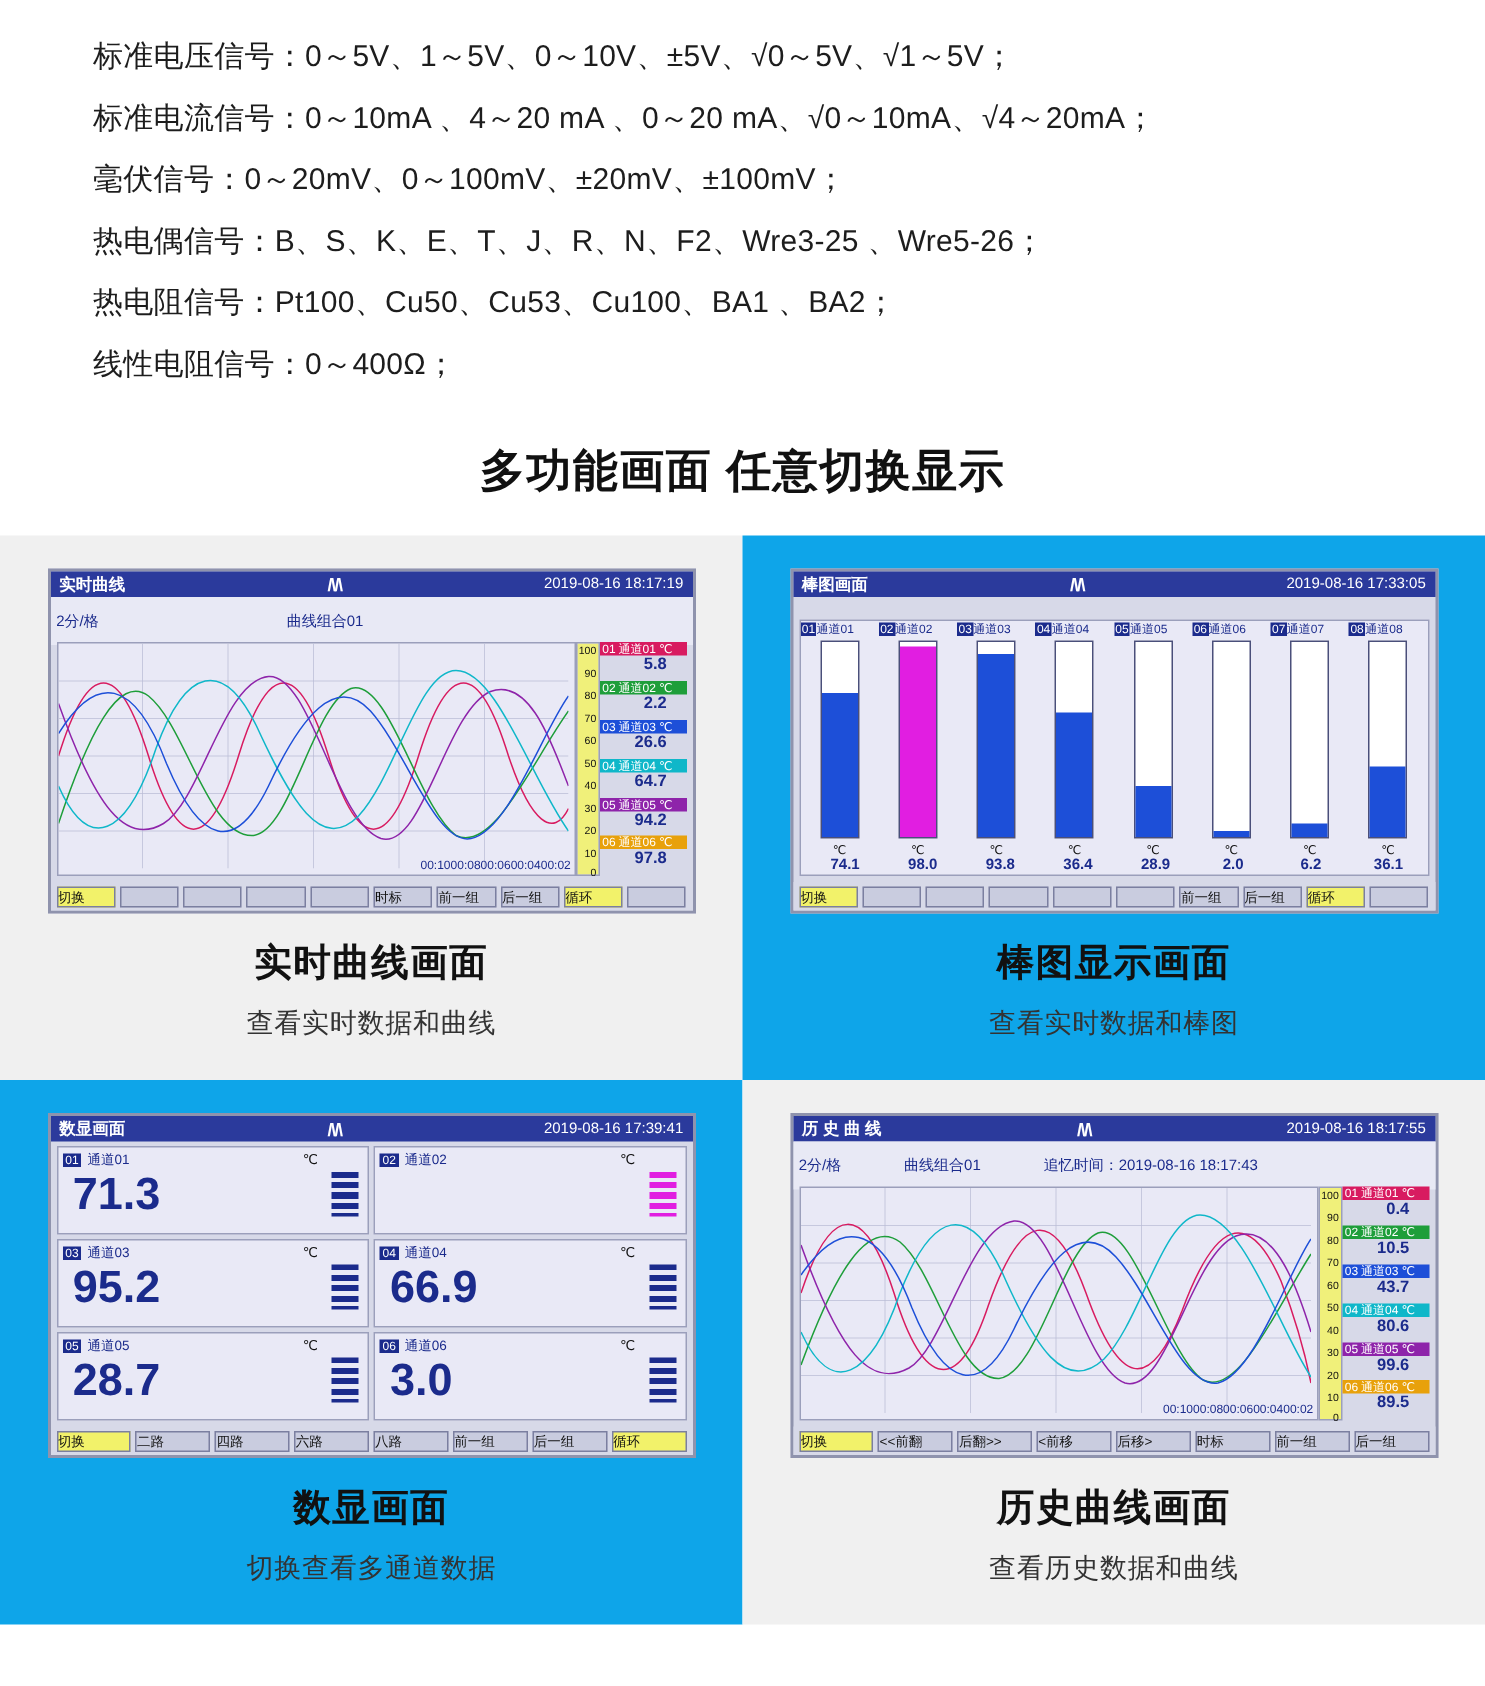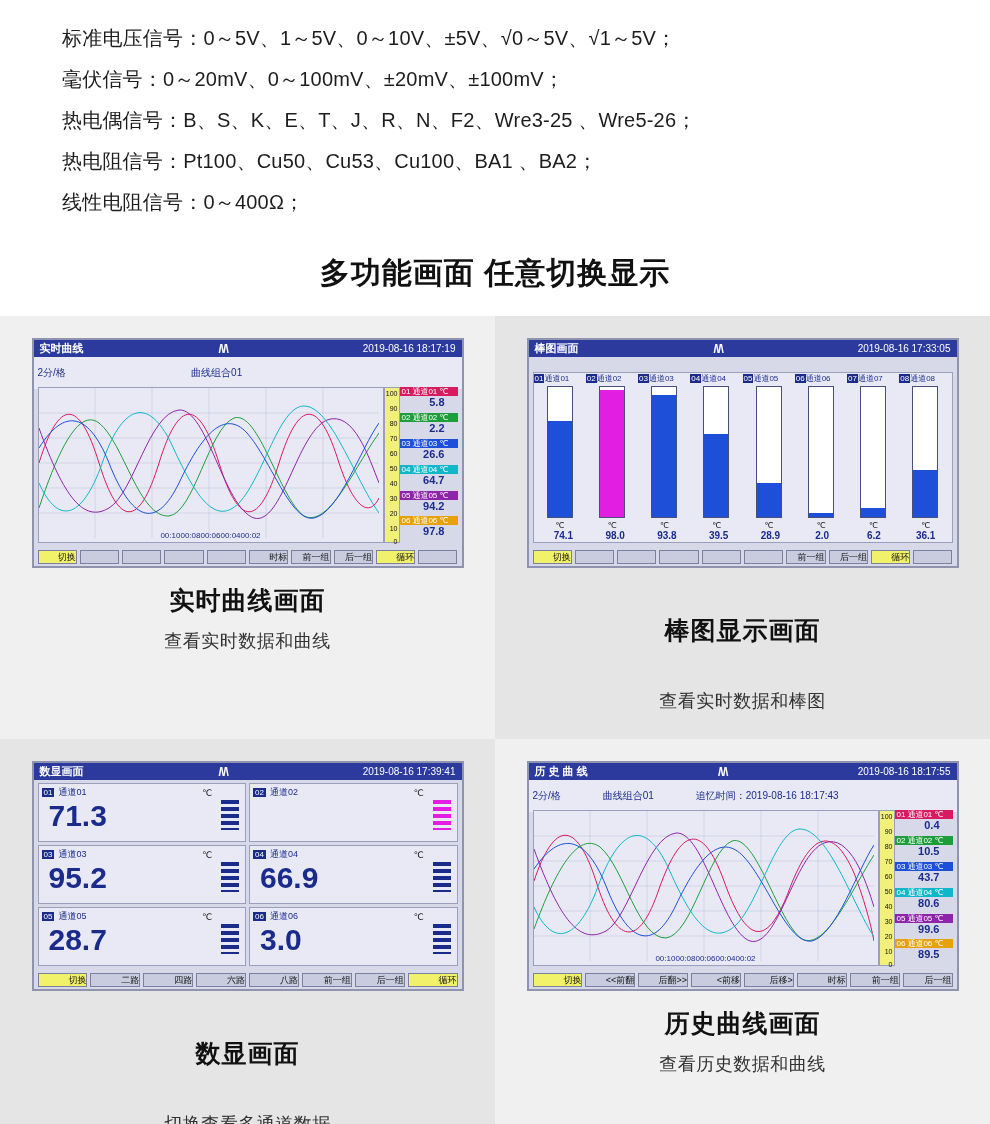--- a/index.html
+++ b/index.html
@@ -18,21 +18,21 @@
     margin:30px 0 22px 0;letter-spacing:1px;
   }
   .grid{
     display:grid;grid-template-columns:1fr 1fr;
   }
   .cell{
     position:relative;padding:22px 0 26px 0;
     display:flex;flex-direction:column;align-items:center;
   }
   .cell.gray{background:#f0f0f0;}
-  .cell.white{background:#e5e5e5;gap:30px;}
+  .cell.white{background:#0ea5e9;}
   .caption-main{
     font-size:25px;font-weight:bold;color:#111;margin-top:16px;letter-spacing:1px;
   }
   .caption-sub{
     font-size:18px;color:#333;margin-top:12px;letter-spacing:0.5px;
   }
 
   
   .screen{
     width:432px;height:230px;background:#d7d9e8;
@@ -51,34 +51,34 @@
     font-size:10px;color:#1b2b8c;padding:16px 4px;box-sizing:border-box;
     justify-content:space-between;
   }
   .btnrow{
     position:absolute;left:0;bottom:0;width:100%;height:19px;
     display:flex;align-items:center;gap:3px;padding:2px 4px;box-sizing:border-box;
     background:#d7d9e8;
   }
   .btn{
     flex:1;height:14px;background:#c9ccdf;border:1px solid #7b7fa0;
-    font-size:9px;line-height:12px;text-align:right;color:#111;
+    font-size:9px;line-height:12px;text-align:left;color:#111;
     box-sizing:border-box;overflow:hidden;white-space:nowrap;
   }
   .btn.lit{background:#f2f26a;}
 
   
   .plot{
     position:absolute;left:4px;top:47px;right:78px;bottom:23px;
     background:#e9e9f6;border:1px solid #9b9fbb;box-sizing:border-box;
     overflow:hidden;
   }
   .plot .xlabels{
     position:absolute;left:0;bottom:0;width:100%;height:11px;
-    display:flex;justify-content:center;font-size:8px;color:#1b2b8c;
+    display:flex;justify-content:flex-end;font-size:8px;color:#1b2b8c;
     padding:0 2px;box-sizing:border-box;
   }
   .axis-col{
     position:absolute;top:47px;bottom:23px;right:62px;width:16px;
     background:linear-gradient(#f0f07a,#f0f07a);
     border:1px solid #9b9fbb;box-sizing:border-box;
     font-size:7px;color:#111;
   }
   .axis-col span{position:absolute;right:1px;line-height:7px;}
   .chlist{
@@ -153,20 +153,21 @@
   }
   .dcell .dbars.pink{background:repeating-linear-gradient(#e11ee1 0 4px,transparent 4px 7px);}
 
   svg{display:block;}
 </style>
 </head>
 <body>
 
 <div class="specs">
   <div class="spec-line">标准电压信号：0～5V、1～5V、0～10V、±5V、√0～5V、√1～5V；</div>
+  <div class="spec-line">标准电流信号：0～10mA 、4～20 mA 、0～20 mA、√0～10mA、√4～20mA；</div>
   <div class="spec-line">毫伏信号：0～20mV、0～100mV、±20mV、±100mV；</div>
   <div class="spec-line">热电偶信号：B、S、K、E、T、J、R、N、F2、Wre3-25 、Wre5-26；</div>
   <div class="spec-line">热电阻信号：Pt100、Cu50、Cu53、Cu100、BA1 、BA2；</div>
   <div class="spec-line">线性电阻信号：0～400Ω；</div>
 </div>
 
 <div class="headline">多功能画面 任意切换显示</div>
 
 <div class="grid">
 
@@ -364,21 +365,21 @@
           <div>℃</div>
           <div>℃</div>
           <div>℃</div>
           <div>℃</div>
           <div>℃</div>
         </div>
         <div class="bar-vals">
           <div>74.1</div>
           <div>98.0</div>
           <div>93.8</div>
-          <div>39.5</div>
+          <div>36.4</div>
           <div>28.9</div>
           <div>2.0</div>
           <div>6.2</div>
           <div>36.1</div>
         </div>
       </div>
 
       <div class="btnrow">
         <div class="btn lit">切换</div>
         <div class="btn"></div>

